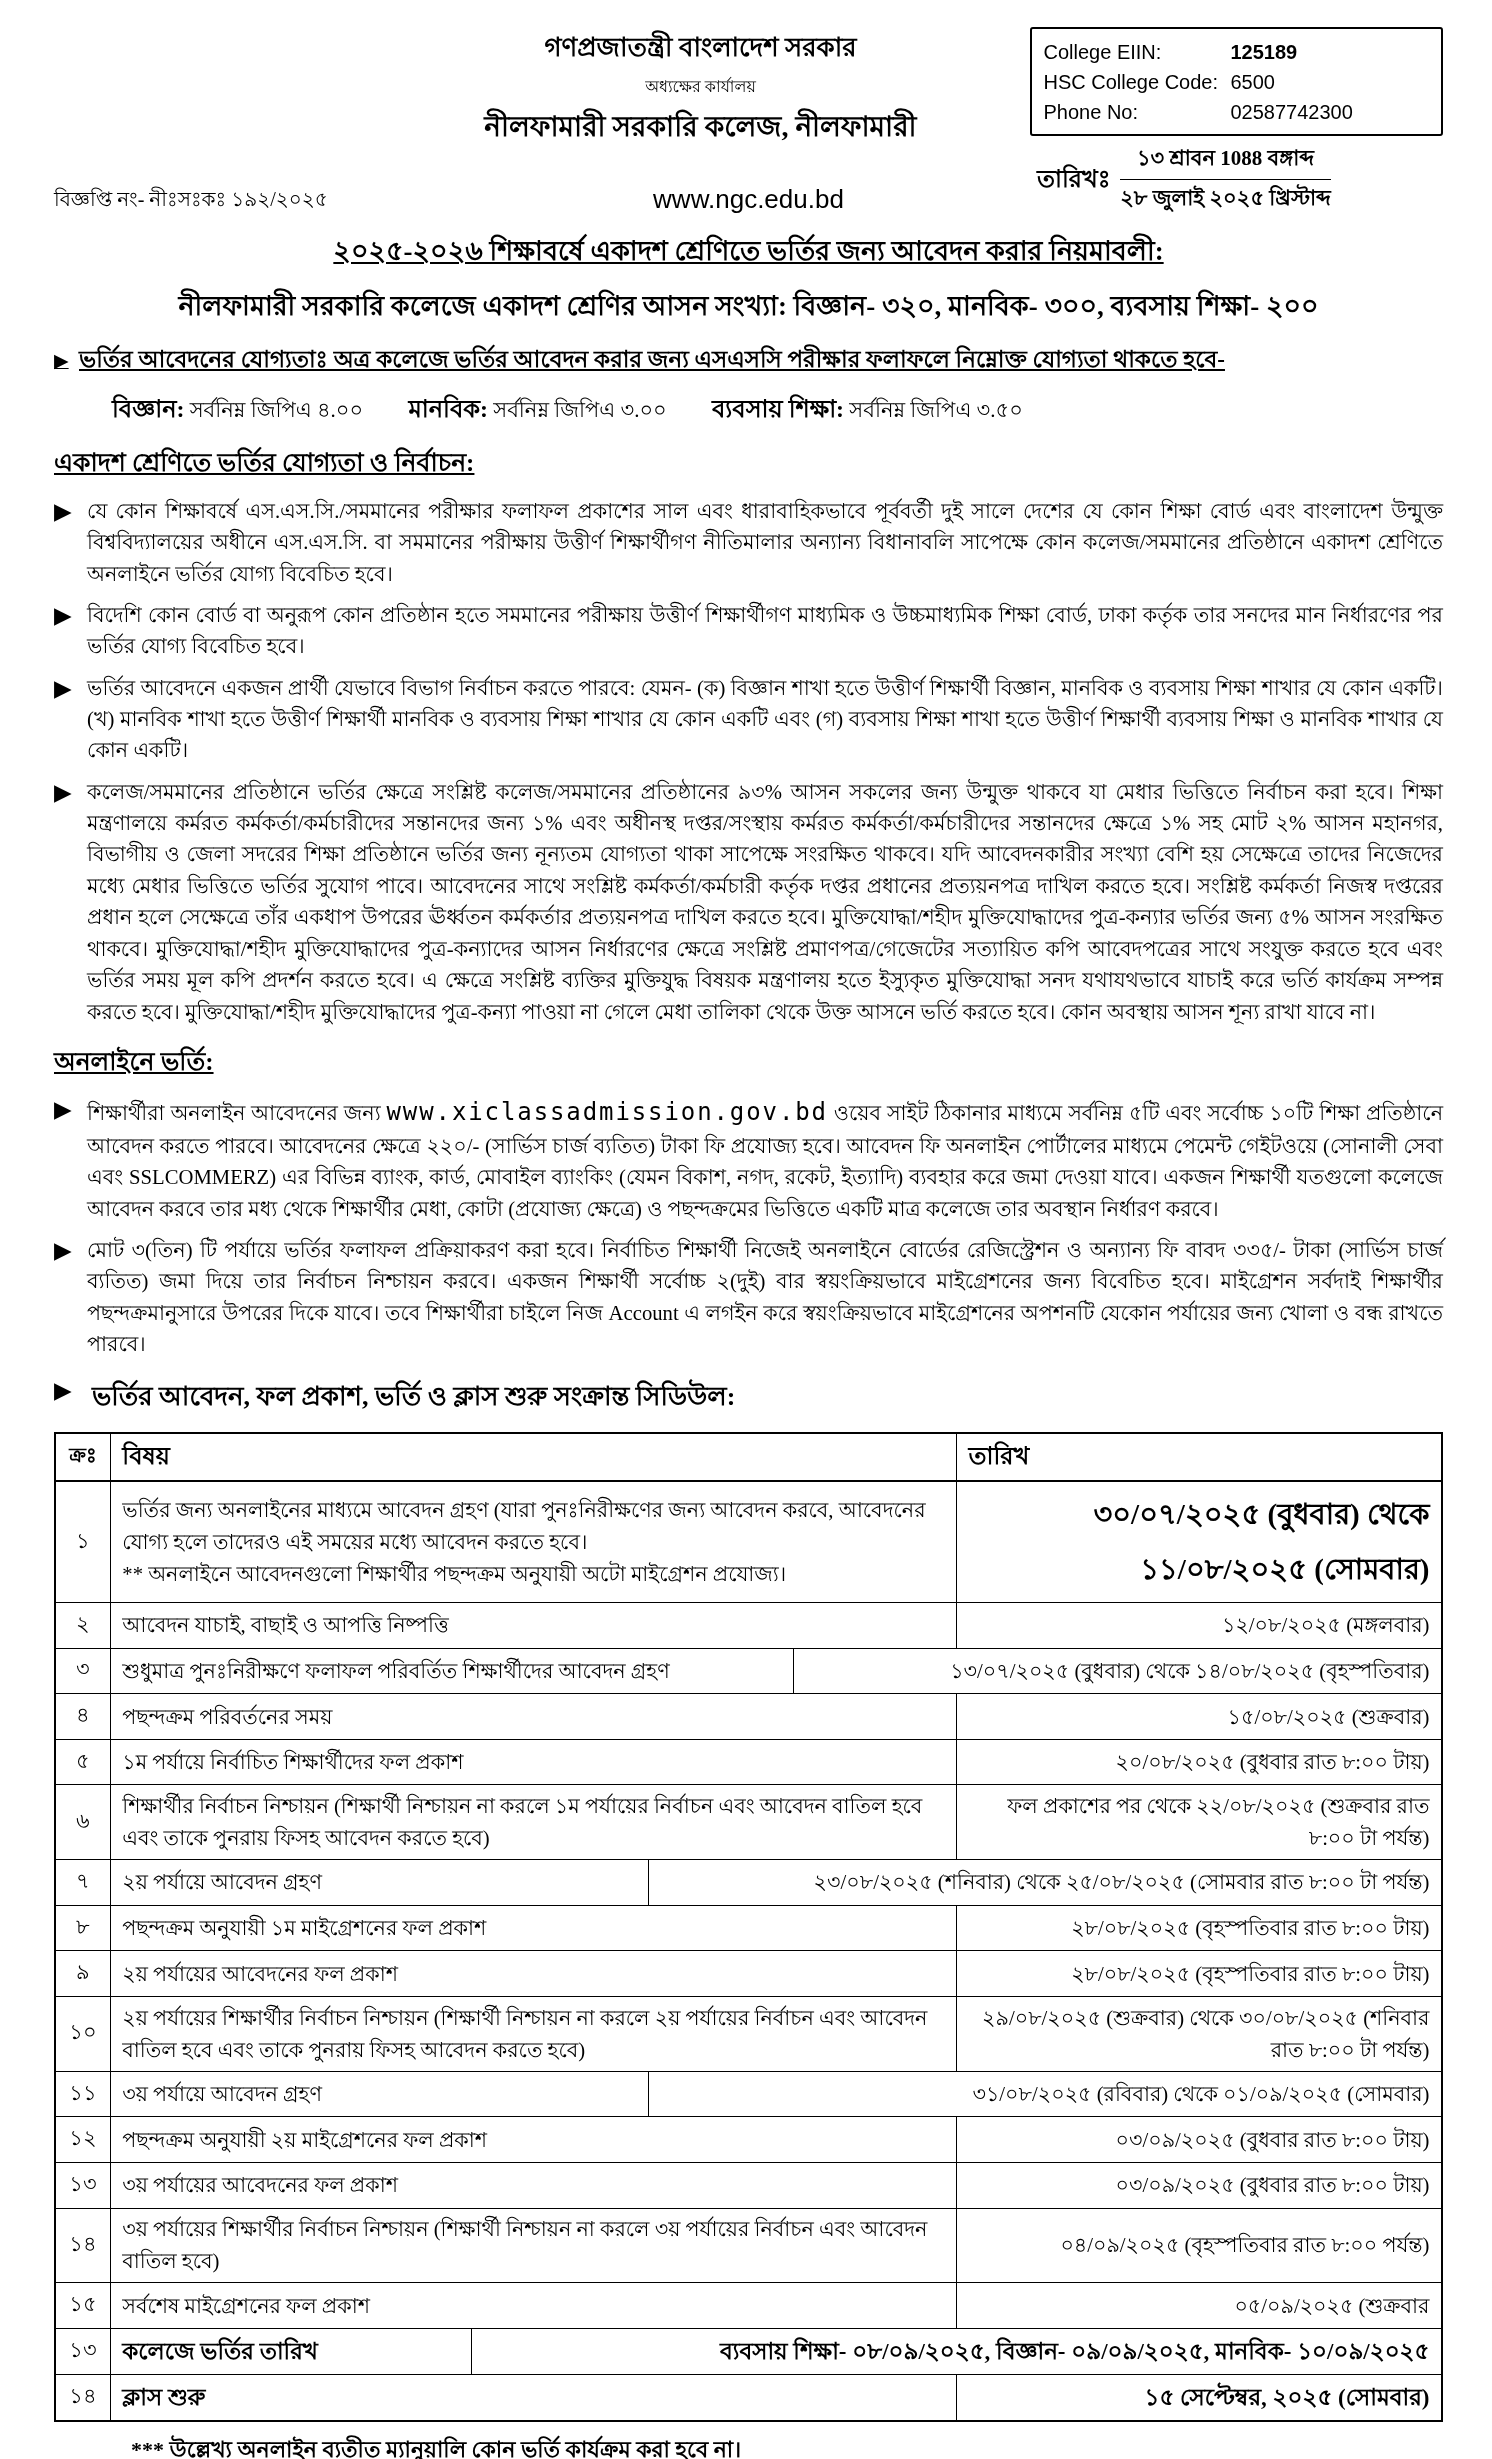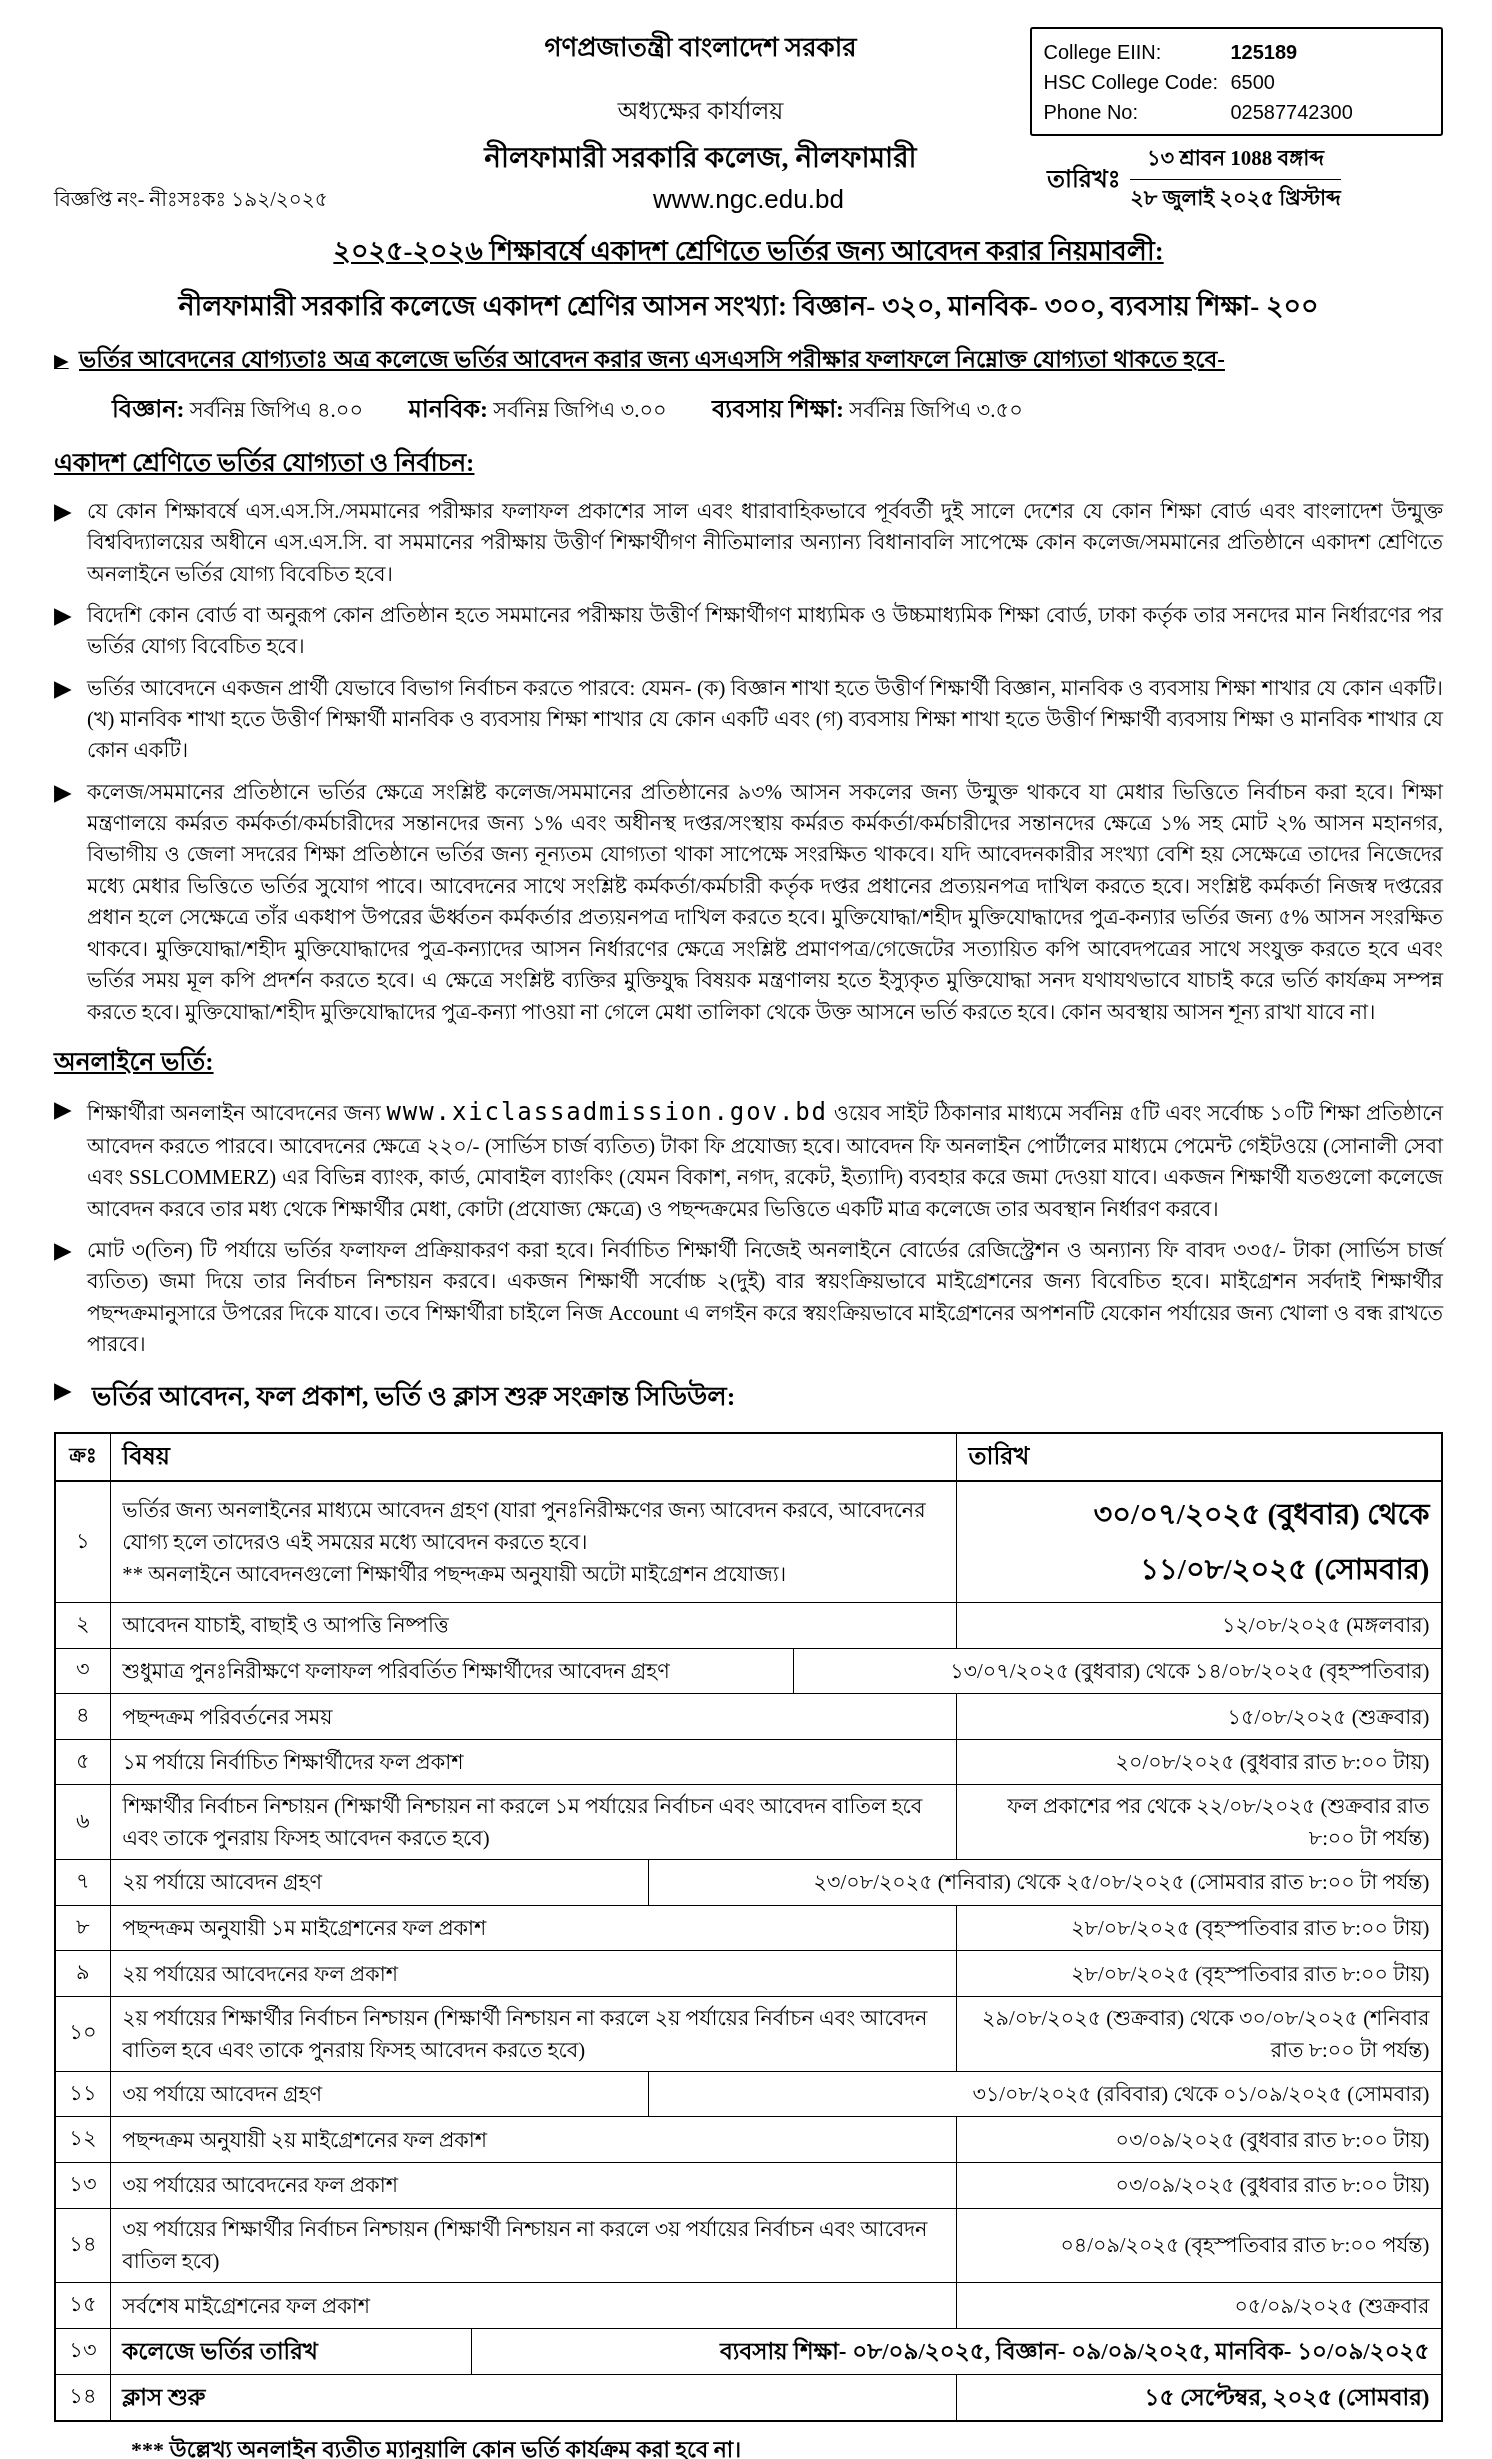--- a/index.html
+++ b/index.html
@@ -14,35 +14,35 @@
     color:#000;
     box-sizing:border-box;
     padding:27px 50px 0 54px;
     overflow:hidden;
   }
   
   .hdr{display:flex;align-items:flex-start;}
   .hdr-left{width:317px;}
   .hdr-center{flex:1;text-align:center;}
   .hdr-center .gov{font-size:26px;font-weight:bold;}
-  .hdr-center .office{font-size:24px;margin-top:21px;}
+  .hdr-center .office{font-size:16px;margin-top:3px;}
   .hdr-center .college{font-size:28px;font-weight:bold;margin-top:3.8px;}
   .hdr-right{width:413px;}
   .info-box{
     border:2.9px solid #000;border-radius:2.9px;
     padding:7.7px 11.5px;
     font-family:"Liberation Sans","DejaVu Sans",sans-serif;
     font-size:20px;line-height:1.5;
   }
   .info-row{display:flex;align-items:flex-end;}
   .info-row .lbl{width:187px;}
   .info-row .val{flex:1;}
   .val-bold{font-weight:bold;}
   .date-block{display:flex;justify-content:flex-start;margin-top:5.8px;align-items:center;}
-  .date-block .dlabel{font-size:24px;font-weight:bold;margin-right:9.6px;margin-left:17px;}
+  .date-block .dlabel{font-size:24px;font-weight:bold;margin-right:9.6px;margin-left:7px;}
   .date-frac{text-align:center;font-size:21px;font-weight:bold;}
   .date-frac .top{border-bottom:1.9px solid #000;padding:0 3.8px 1.9px 3.8px;}
   .date-frac .bot{padding-top:1.9px;}
   .second-row{display:flex;align-items:flex-start;margin-top:-33px;}
   .second-row .notice-no{width:413px;font-size:20px;}
   .second-row .website{flex:1;text-align:center;font-family:"Liberation Sans","DejaVu Sans",sans-serif;font-size:26px;}
   .second-row .spacer{width:413px;}
   
   .main-title{text-align:center;font-size:27px;font-weight:bold;text-decoration:underline;margin-top:13.4px;}
   .seats-line{text-align:center;font-size:27px;font-weight:bold;margin-top:9.6px;}

